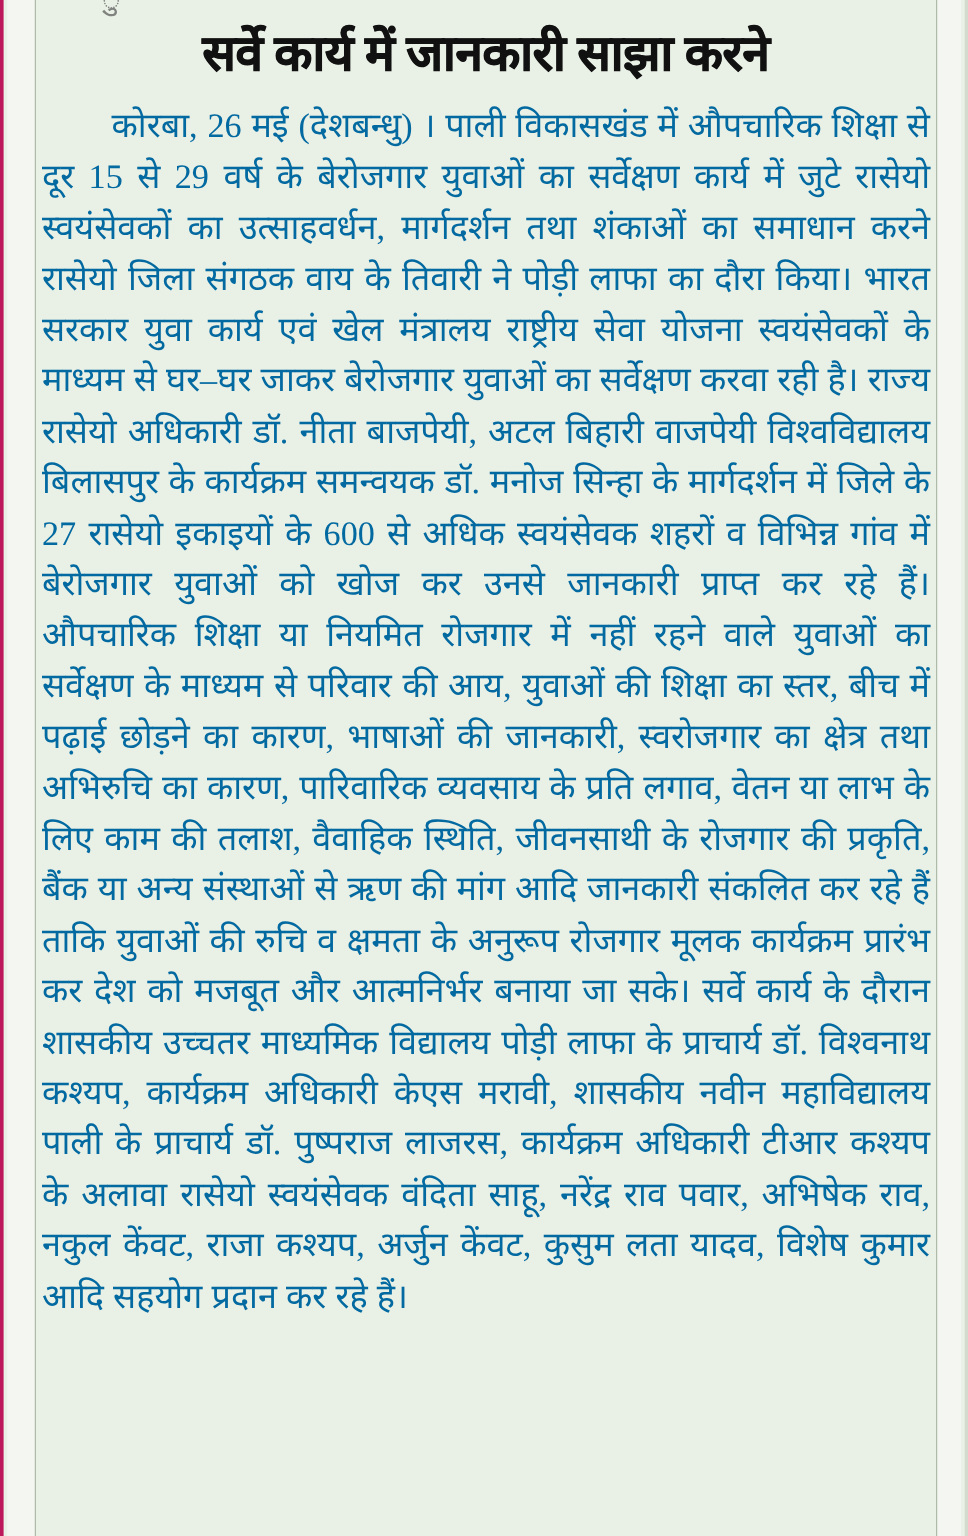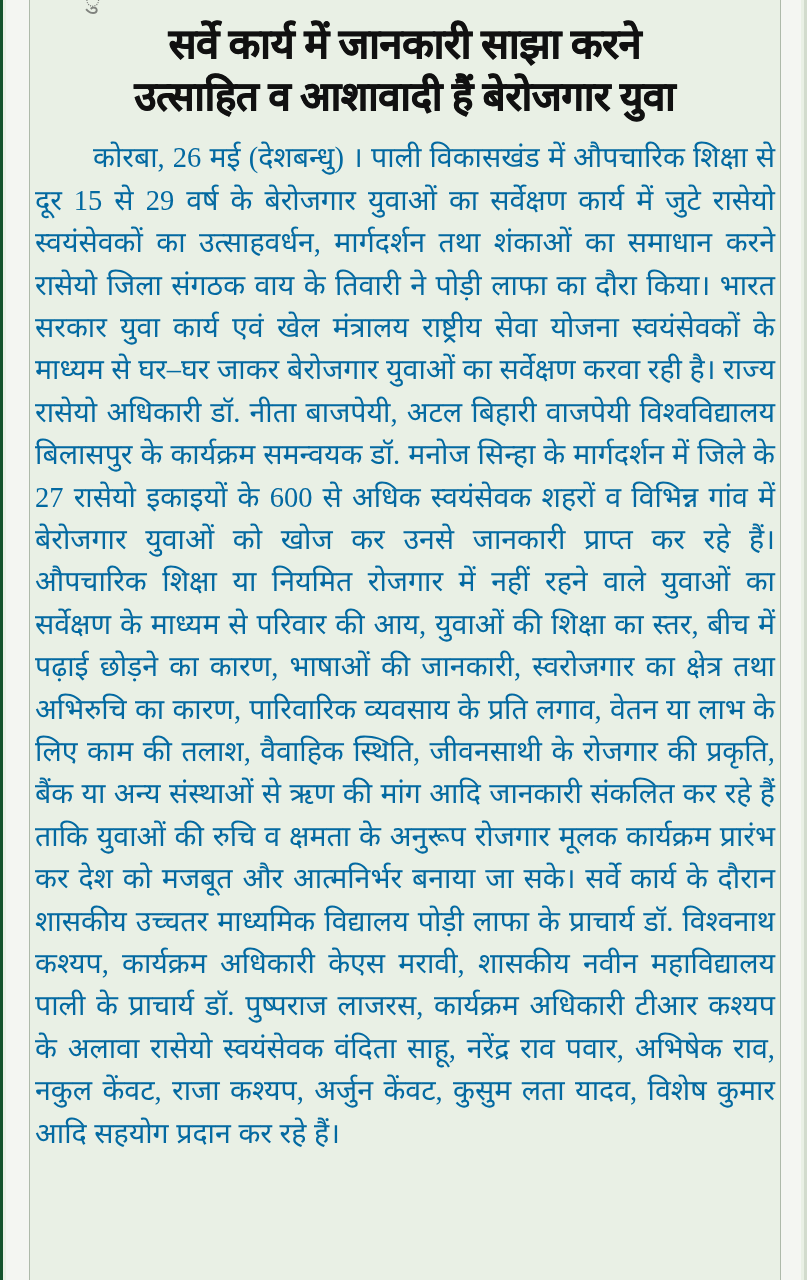--- a/index.html
+++ b/index.html
@@ -24,21 +24,21 @@
 
   
   .clipping {
     position: absolute;
     left: 0;
     top: 0;
     width: 807px;
     height: 1280px;
     background: #e9f0e5;
     box-sizing: border-box;
-    border-left: 3px solid #14532d;
+    border-left: 3px solid #be185d;
     border-right: 3px solid #d2dbcd;
     overflow: hidden;
   }
 
   
   .rule {
     position: absolute;
     top: 0;
     bottom: 0;
     width: 1px;
@@ -133,21 +133,20 @@
     <div class="gutter gutter-right"></div>
     <div class="rule rule-left"></div>
     <div class="rule rule-right"></div>
 
     <div class="content">
 
       <div class="bleed-top">ु</div>
 
       <h1 class="headline">
         <span class="hl-line l1">सर्वे कार्य में जानकारी साझा करने</span>
-        <span class="hl-line l2">उत्साहित व आशावादी हैं बेरोजगार युवा</span>
       </h1>
 
       <p class="article">
         <span class="indent"></span><span class="dateline">कोरबा, 26 मई (देशबन्धु) ।</span><span> पाली विकासखंड में औपचारिक शिक्षा से दूर 15 से 29 वर्ष के बेरोजगार युवाओं का सर्वेक्षण कार्य में जुटे रासेयो स्वयंसेवकों का उत्साहवर्धन, मार्गदर्शन तथा शंकाओं का समाधान करने रासेयो जिला संगठक वाय के तिवारी ने पोड़ी लाफा का दौरा किया। भारत सरकार युवा कार्य एवं खेल मंत्रालय राष्ट्रीय सेवा योजना स्वयंसेवकों के माध्यम से घर–घर जाकर बेरोजगार युवाओं का सर्वेक्षण करवा रही है। राज्य रासेयो अधिकारी डॉ. नीता बाजपेयी, अटल बिहारी वाजपेयी विश्वविद्यालय बिलासपुर के कार्यक्रम समन्वयक डॉ. मनोज सिन्हा के मार्गदर्शन में जिले के 27 रासेयो इकाइयों के 600 से अधिक स्वयंसेवक शहरों व विभिन्न गांव में बेरोजगार युवाओं को खोज कर उनसे जानकारी प्राप्त कर रहे हैं। औपचारिक शिक्षा या नियमित रोजगार में नहीं रहने वाले युवाओं का सर्वेक्षण के माध्यम से परिवार की आय, युवाओं की शिक्षा का स्तर, बीच में पढ़ाई छोड़ने का कारण, भाषाओं की जानकारी, स्वरोजगार का क्षेत्र तथा अभिरुचि का कारण, पारिवारिक व्यवसाय के प्रति लगाव, वेतन या लाभ के लिए काम की तलाश, वैवाहिक स्थिति, जीवनसाथी के रोजगार की प्रकृति, बैंक या अन्य संस्थाओं से ऋण की मांग आदि जानकारी संकलित कर रहे हैं ताकि युवाओं की रुचि व क्षमता के अनुरूप रोजगार मूलक कार्यक्रम प्रारंभ कर देश को मजबूत और आत्मनिर्भर बनाया जा सके। सर्वे कार्य के दौरान शासकीय उच्चतर माध्यमिक विद्यालय पोड़ी लाफा के प्राचार्य डॉ. विश्वनाथ कश्यप, कार्यक्रम अधिकारी केएस मरावी,  शासकीय नवीन महाविद्यालय पाली के प्राचार्य डॉ. पुष्पराज लाजरस, कार्यक्रम अधिकारी टीआर कश्यप के अलावा रासेयो  स्वयंसेवक वंदिता साहू, नरेंद्र राव पवार, अभिषेक राव, नकुल केंवट, राजा कश्यप, अर्जुन केंवट, कुसुम लता यादव, विशेष कुमार आदि सहयोग प्रदान कर रहे हैं।</span>
       </p>
 
     </div>
   </div>
 </div>
 

